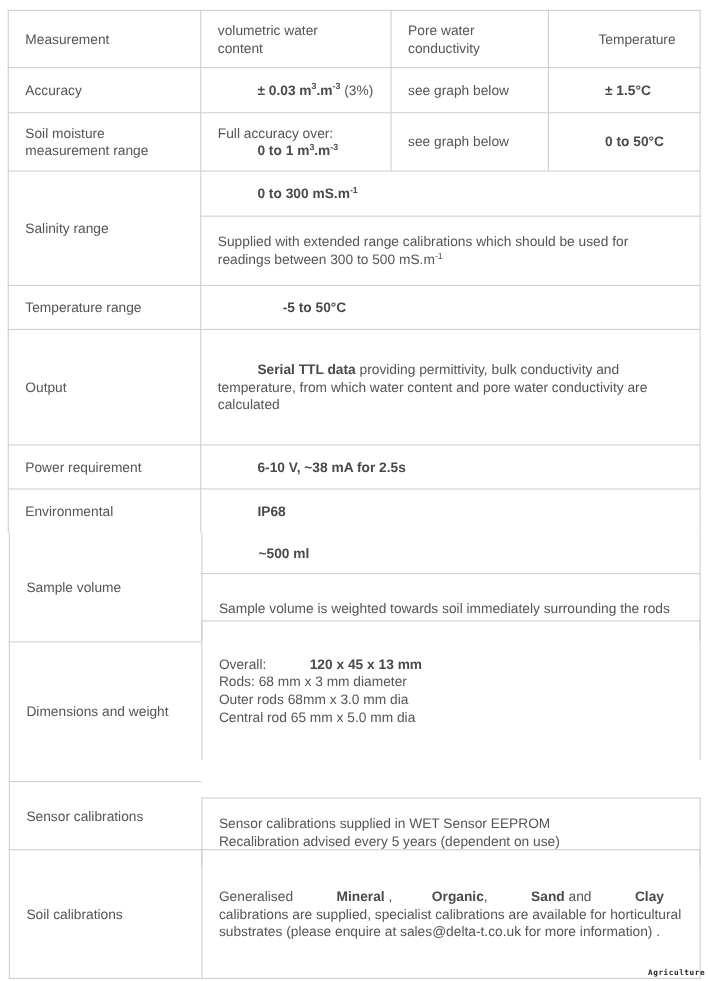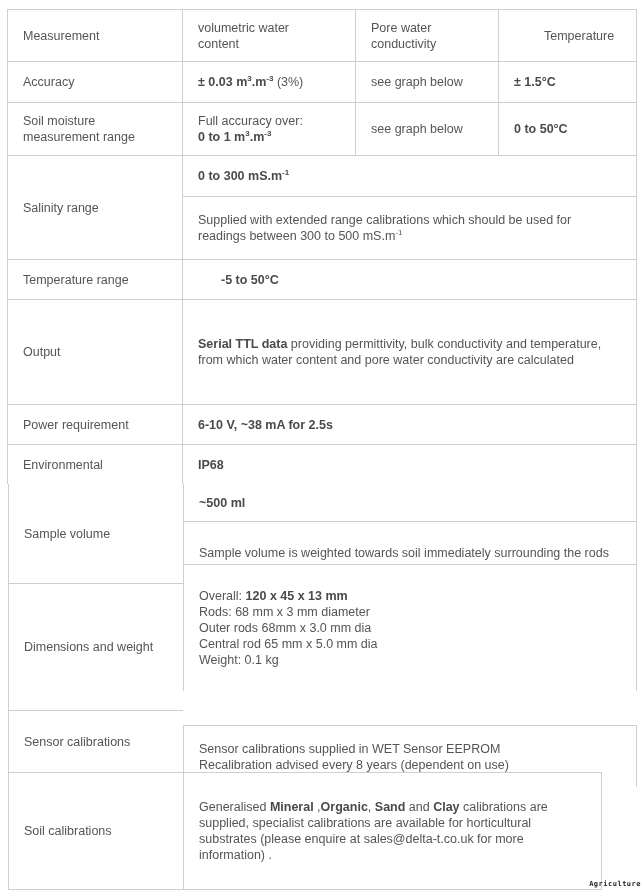--- a/index.html
+++ b/index.html
@@ -11,21 +11,21 @@
   .tbl { position: absolute; left: 7px; top: 9px; width: 630px; }
   .cell {
     position: absolute; box-sizing: border-box;
     border-left: 1px solid #cfcfcf; border-top: 1px solid #cfcfcf;
     display: flex; align-items: center;
     padding: 0 15px; font-size: 12.5px; line-height: 16px;
   }
   .cell.r { border-right: 1px solid #cfcfcf; }
   .cell.b { border-bottom: 1px solid #cfcfcf; }
   .cell.notop { border-top: none; }
-  b, .bold { font-weight: bold; color: #4a4a4a; }
+  b, .bold { font-weight: bold; color: #4a4a4a; margin-left: 36px; }
   sup { font-size: 8px; line-height: 0; vertical-align: 5px; }
   .stack { display: block; }
   .watermark {
     position: absolute; right: 3px; bottom: 4px; font-size: 7px;
     font-family: "DejaVu Sans Mono", monospace; color: #222; font-weight: bold;
     letter-spacing: 0.5px;
   }
 </style>
 </head>
 <body>
@@ -124,35 +124,34 @@
 
   <div class="cell" style="left:1px;top:574px;width:175px;height:127px;">
       <span>Dimensions and weight</span>
     </div>
   <div class="cell r" style="left:176px;top:555px;width:454px;height:127px;">
     <span>
       <span class="stack"><span>Overall: </span><b>120 x 45 x 13 mm</b></span>
       <span class="stack">Rods: 68 mm x 3 mm diameter</span>
       <span class="stack">Outer rods 68mm x 3.0 mm dia</span>
       <span class="stack">Central rod 65 mm x 5.0 mm dia</span>
-      <span class="stack">Weight: 0.1 kg</span>
     </span>
   </div>
 
   <div class="cell" style="left:1px;top:701px;width:175px;height:62px;">
       <span>Sensor calibrations</span>
     </div>
   <div class="cell r" style="left:176px;top:716px;width:454px;height:62px;">
     <span>
       <span class="stack">Sensor calibrations supplied in WET Sensor EEPROM</span>
-      <span class="stack">Recalibration advised every 8 years (dependent on use)</span>
+      <span class="stack">Recalibration advised every 5 years (dependent on use)</span>
     </span>
   </div>
 
   <div class="cell b" style="left:1px;top:763px;width:175px;height:118px;">
       <span>Soil calibrations</span>
     </div>
-  <div class="cell r b" style="left:176px;top:763px;width:419px;height:118px;">
+  <div class="cell r b" style="left:176px;top:763px;width:454px;height:118px;">
     <span><span>Generalised </span><b>Mineral</b><span> ,</span><b>Organic</b><span>, </span><b>Sand</b><span> and </span><b>Clay</b><span> calibrations are supplied, specialist calibrations are available for horticultural substrates (please enquire at sales@delta-t.co.uk for more information) .</span></span>
   </div>
 </div>
 
 <div class="watermark">Agriculture</div>
 
 </body></html>

